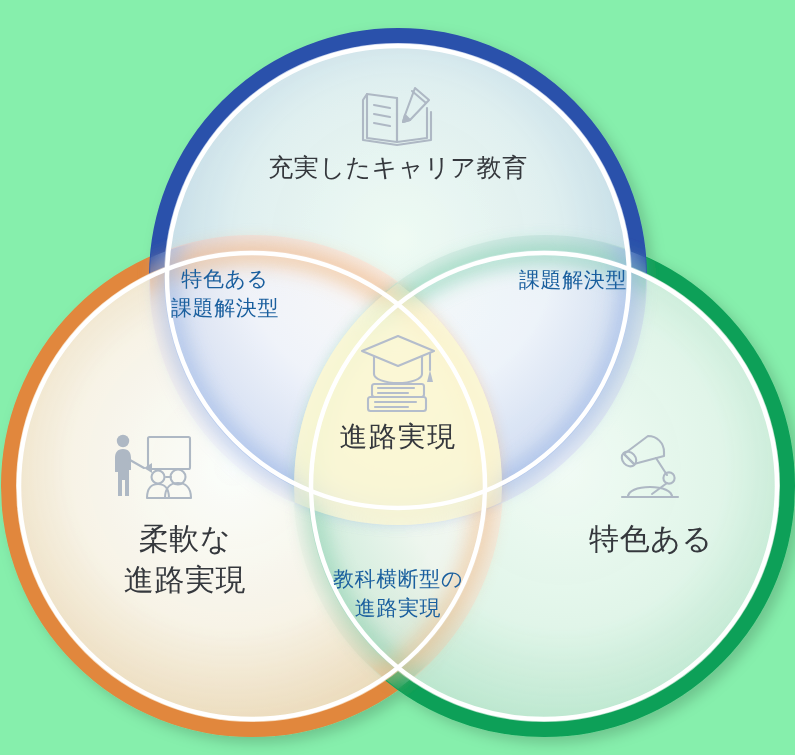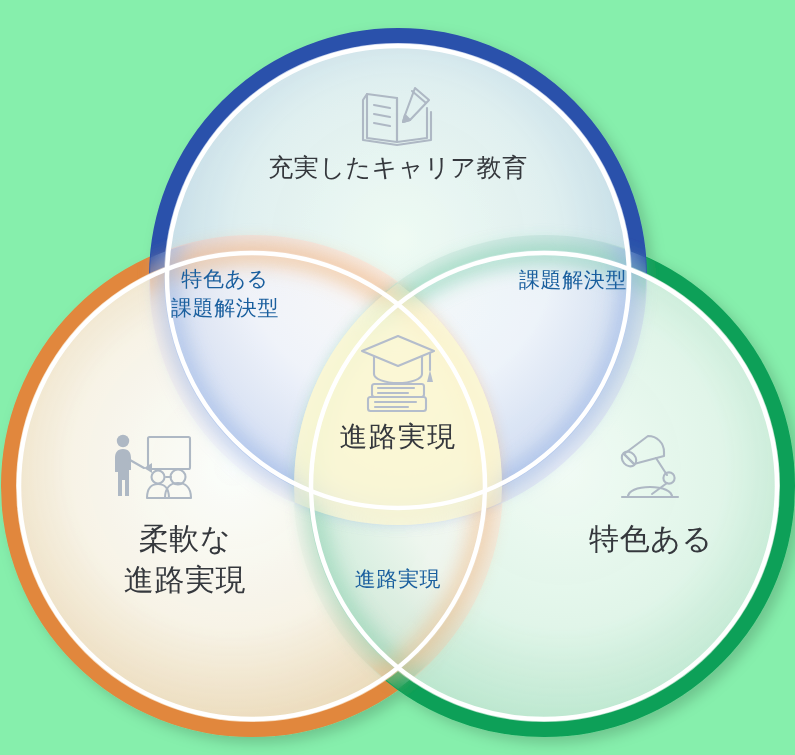--- a/index.html
+++ b/index.html
@@ -250,20 +250,21 @@
   <div class="lbl lbl-inter" id="label-top-left">
     <span class="line">特色ある</span>
     <span class="line">課題解決型</span>
   </div>
 
   <div class="lbl lbl-inter" id="label-top-right">
     <span class="line">課題解決型</span>
   </div>
 
   <div class="lbl lbl-inter" id="label-bottom">
+    <span class="line">教科横断型の</span>
     <span class="line">進路実現</span>
   </div>
 
   <div class="lbl lbl-center" id="label-center">
     <span class="line">進路実現</span>
   </div>
 
 </div>
 
 </body></html>

